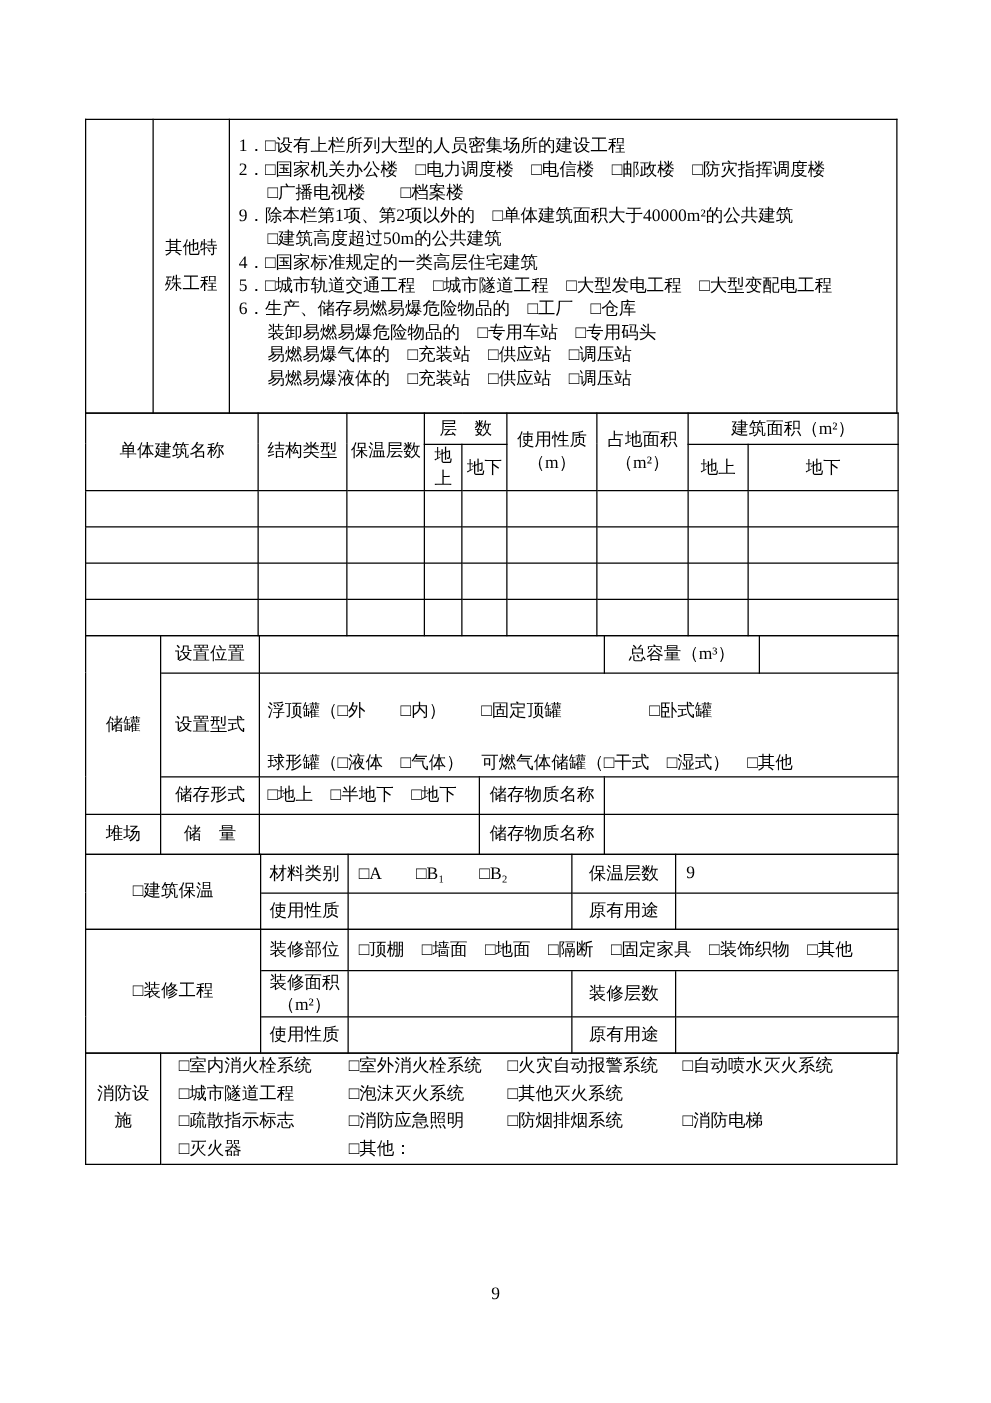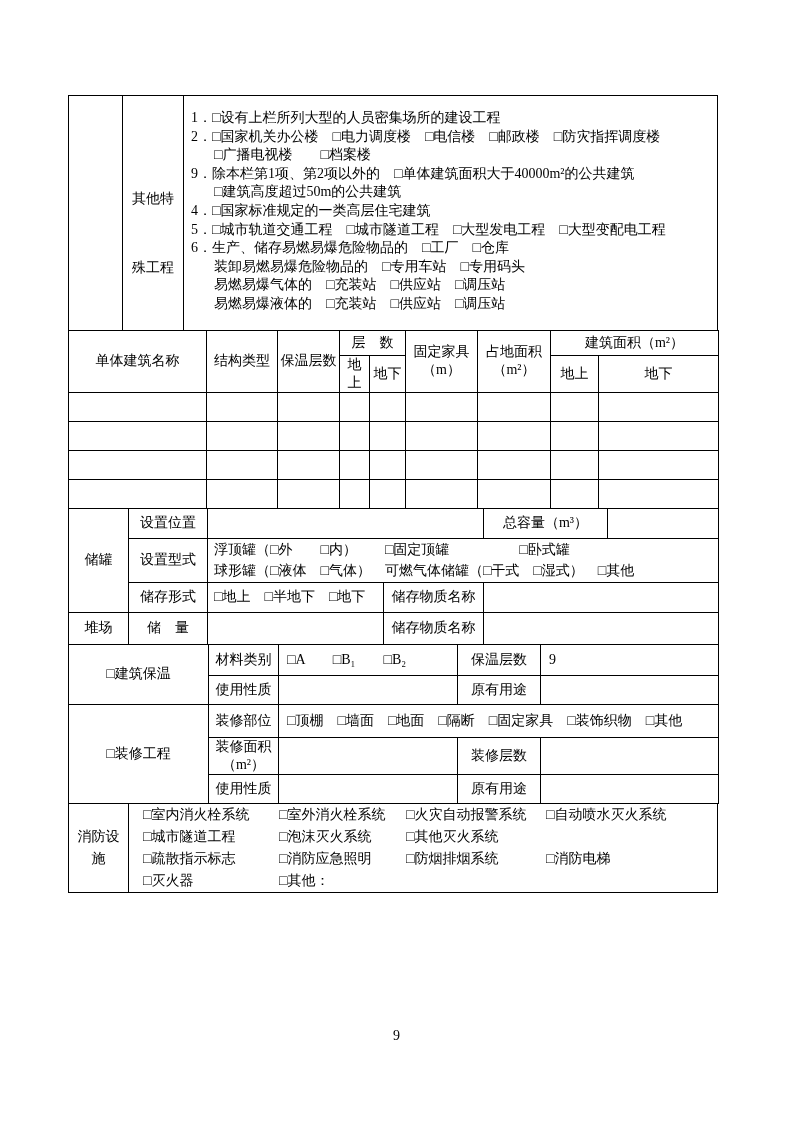--- a/index.html
+++ b/index.html
@@ -9,23 +9,23 @@
   }
   .sheet{position:absolute;left:68px;top:95px;width:650px;}
   table{border-collapse:collapse;table-layout:fixed;width:650px;}
   table + table{margin-top:-1px;}
   td{border:1px solid #000;font-size:14px;padding:0 4px;vertical-align:middle;}
   .c{text-align:center;padding:0 2px;}
   
   .optcell{vertical-align:top;padding:13px 4px 16px 7px;}
   .line{line-height:18.6px;}
   .line.indent{padding-left:23px;}
-  .two-line div{line-height:29px;text-align:center;margin-top:40px;}
+  .two-line div{line-height:29px;text-align:center;}
   
-  .tankline{line-height:21px;}
+  .tankline{line-height:21px;margin-top:20px;}
   
   .fire-label div{line-height:22px;text-align:center;}
   .fire-cell{padding-left:14px;}
   .fire-row{display:grid;grid-template-columns:136px 127px 140px 1fr;line-height:22px;}
   .val{padding-left:8px;}
   .pagenum{position:absolute;top:1028px;left:0;width:793px;text-align:center;font-size:14px;}
 </style>
 </head>
 <body>
 
@@ -72,21 +72,21 @@
       <col style="width:73px">
         <col style="width:48px">
         <col style="width:120px">
     </colgroup>
     <tbody>
         <tr style="height:25px">
       <td class="c" rowspan="2">单体建筑名称</td>
       <td class="c" rowspan="2">结构类型</td>
       <td class="c" rowspan="2">保温层数</td>
       <td class="c" colspan="2">层　数</td>
-      <td class="c" rowspan="2">固定家具（m）</td>
+      <td class="c" rowspan="2">使用性质（m）</td>
       <td class="c" rowspan="2">占地面积（m²）</td>
       <td class="c" colspan="2">建筑面积（m²）</td>
     </tr>
     <tr style="height:25px">
       <td class="c">地上</td>
       <td class="c">地下</td>
       <td class="c">地上</td>
       <td class="c">地下</td>
     </tr>
     <tr style="height:29px">

